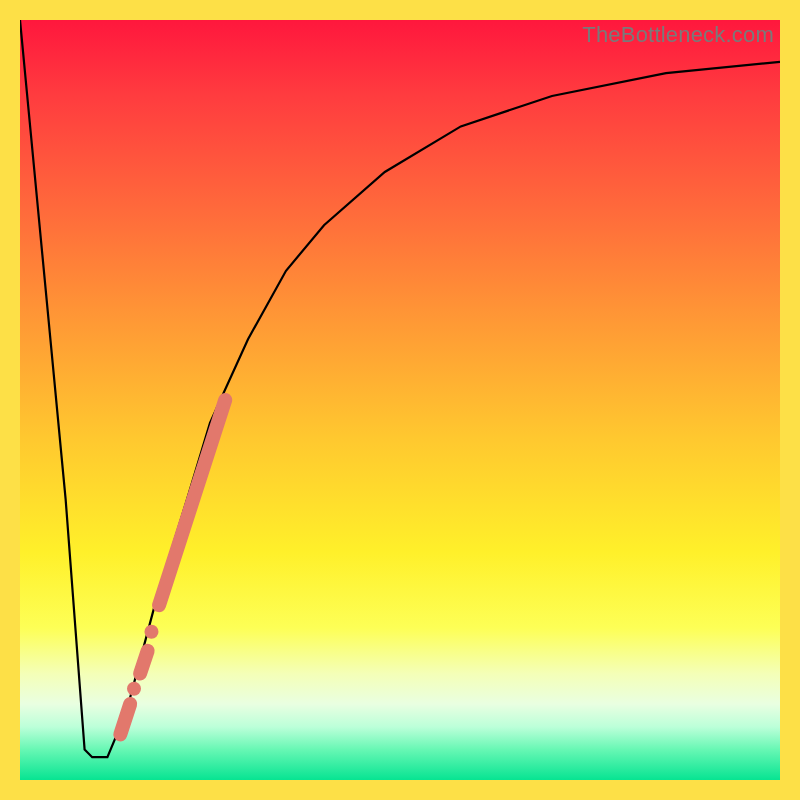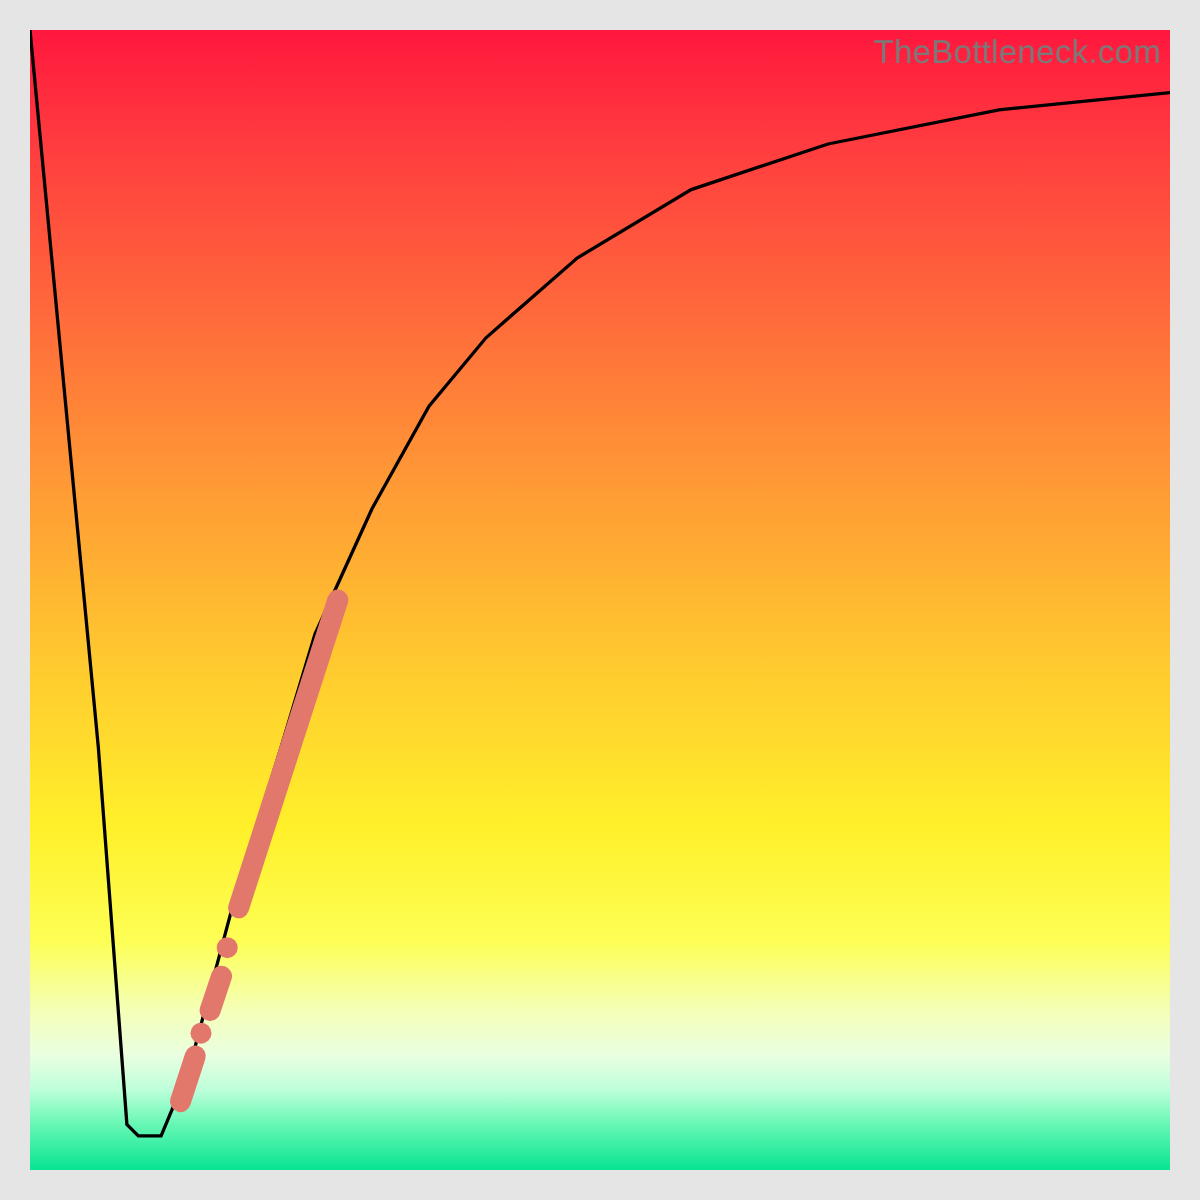--- a/index.html
+++ b/index.html
@@ -9,21 +9,21 @@
     height: 800px;
     overflow: hidden;
     background: #000;
     font-family: Arial, Helvetica, sans-serif;
   }
   .frame {
     position: absolute;
     left: 0; top: 0;
     width: 800px;
     height: 800px;
-    background: #e5e5e5;
+    background: #fde047;
   }
   .plot {
     position: absolute;
     left: 20px;
     top: 20px;
     width: 760px;
     height: 760px;
     overflow: hidden;
   }
   .gradient {

